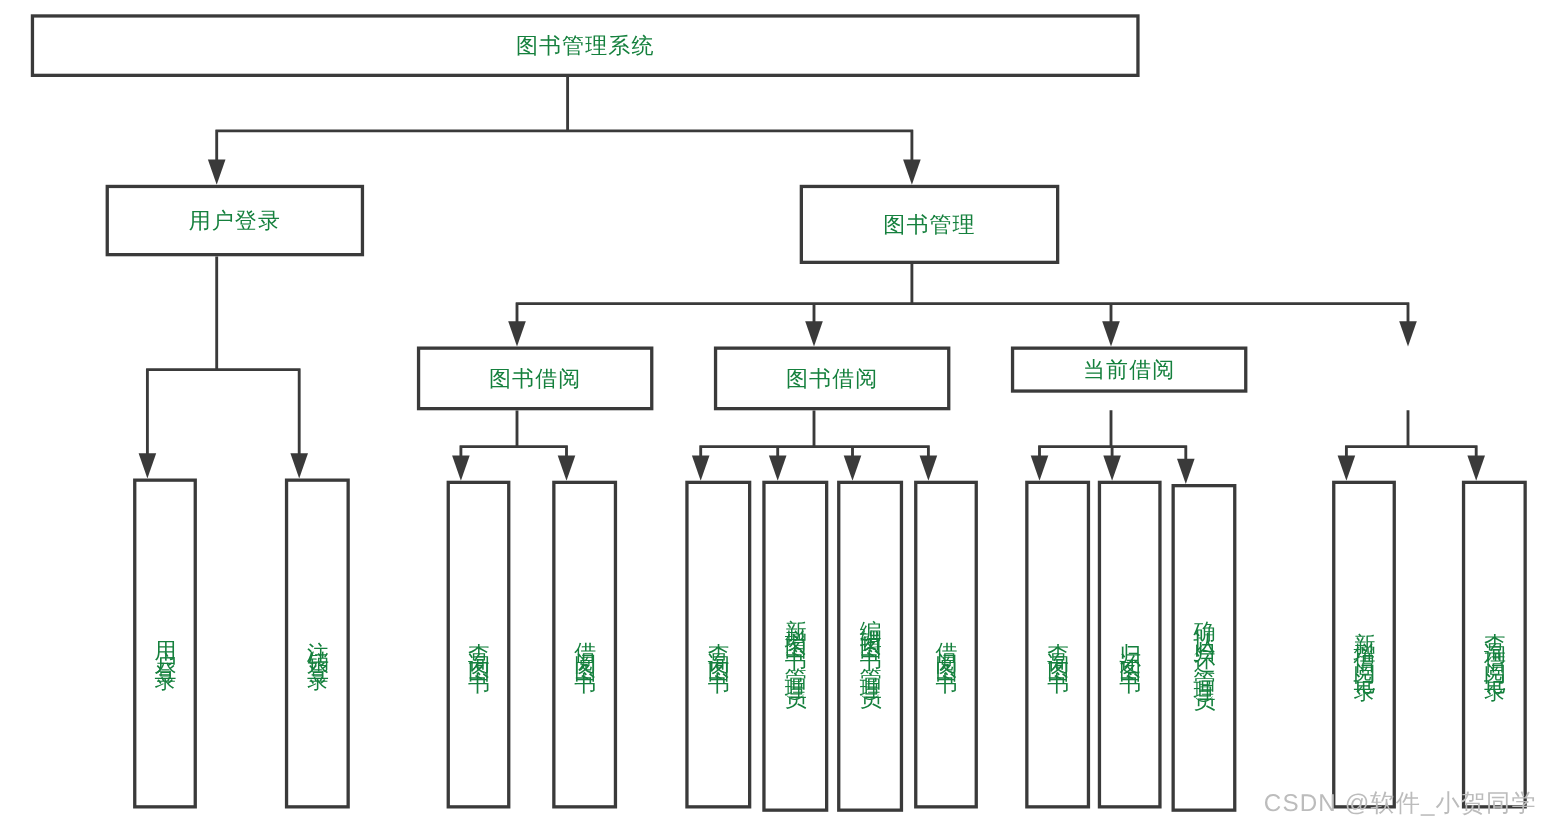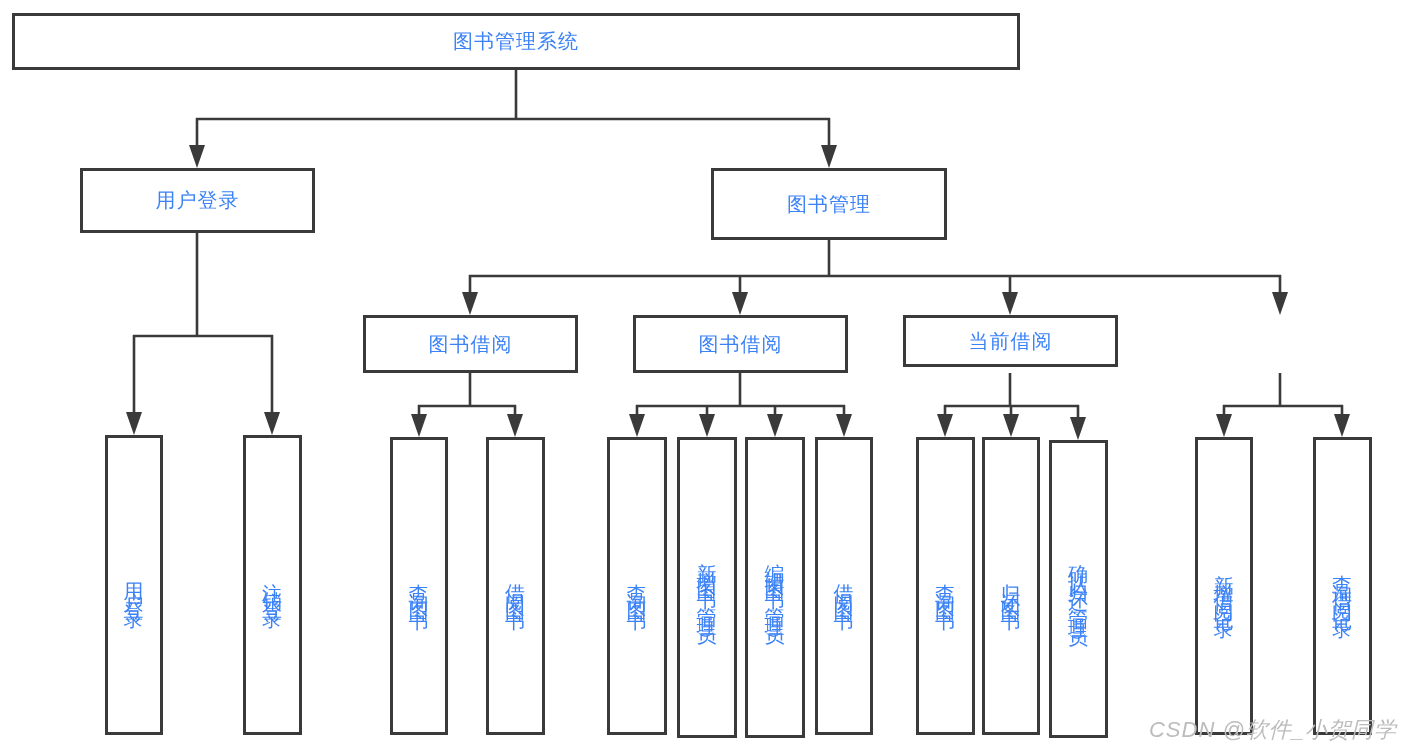--- a/index.html
+++ b/index.html
@@ -19,40 +19,40 @@
   }
   .node {
     position: absolute;
     box-sizing: border-box;
     border: 3px solid #3a3a3a;
     background: #ffffff;
     z-index: 2;
     display: flex;
     align-items: center;
     justify-content: center;
-    color: #3b82f6;
+    color: #15803d;
+    margin-left: 16px;
   }
   .h-node { font-size: 20px; letter-spacing: 1px; }
   .v-node { font-size: 20px; }
   .v-node .vtext {
     writing-mode: vertical-rl;
     text-orientation: mixed;
     letter-spacing: 9px;
     line-height: 1;
     white-space: nowrap;
   }
   .watermark {
     position: absolute;
     right: 8px;
     bottom: 2px;
     z-index: 3;
     font-size: 22px;
     color: #bcbcbc;
     letter-spacing: 1px;
-    font-style: italic;
   }
 </style>
 </head>
 <body>
 
 <div class="canvas">
 
   <svg class="connectors" viewBox="0 0 1405 747" xmlns="http://www.w3.org/2000/svg">
     <g stroke="#3a3a3a" stroke-width="2.6" fill="none">
 
@@ -103,21 +103,21 @@
   <div class="node h-node" style="left:711px; top:168px; width:236px; height:72px;">
     <span>图书管理</span>
   </div>
 
   <div class="node h-node" style="left:363px; top:315px; width:215px; height:58px;">
     <span>图书借阅</span>
   </div>
   <div class="node h-node" style="left:633px; top:315px; width:215px; height:58px;">
     <span>图书借阅</span>
   </div>
-  <div class="node h-node" style="left:903px; top:315px; width:215px; height:52px;">
+  <div class="node h-node" style="left:903px; top:315px; width:215px; height:42px;">
     <span>当前借阅</span>
   </div>
 
   <div class="node v-node" style="left:105px; top:435px; width:58px; height:300px;">
     <span class="vtext">用户登录</span>
   </div>
   <div class="node v-node" style="left:243px; top:435px; width:59px; height:300px;">
     <span class="vtext">注销登录</span>
   </div>
 

